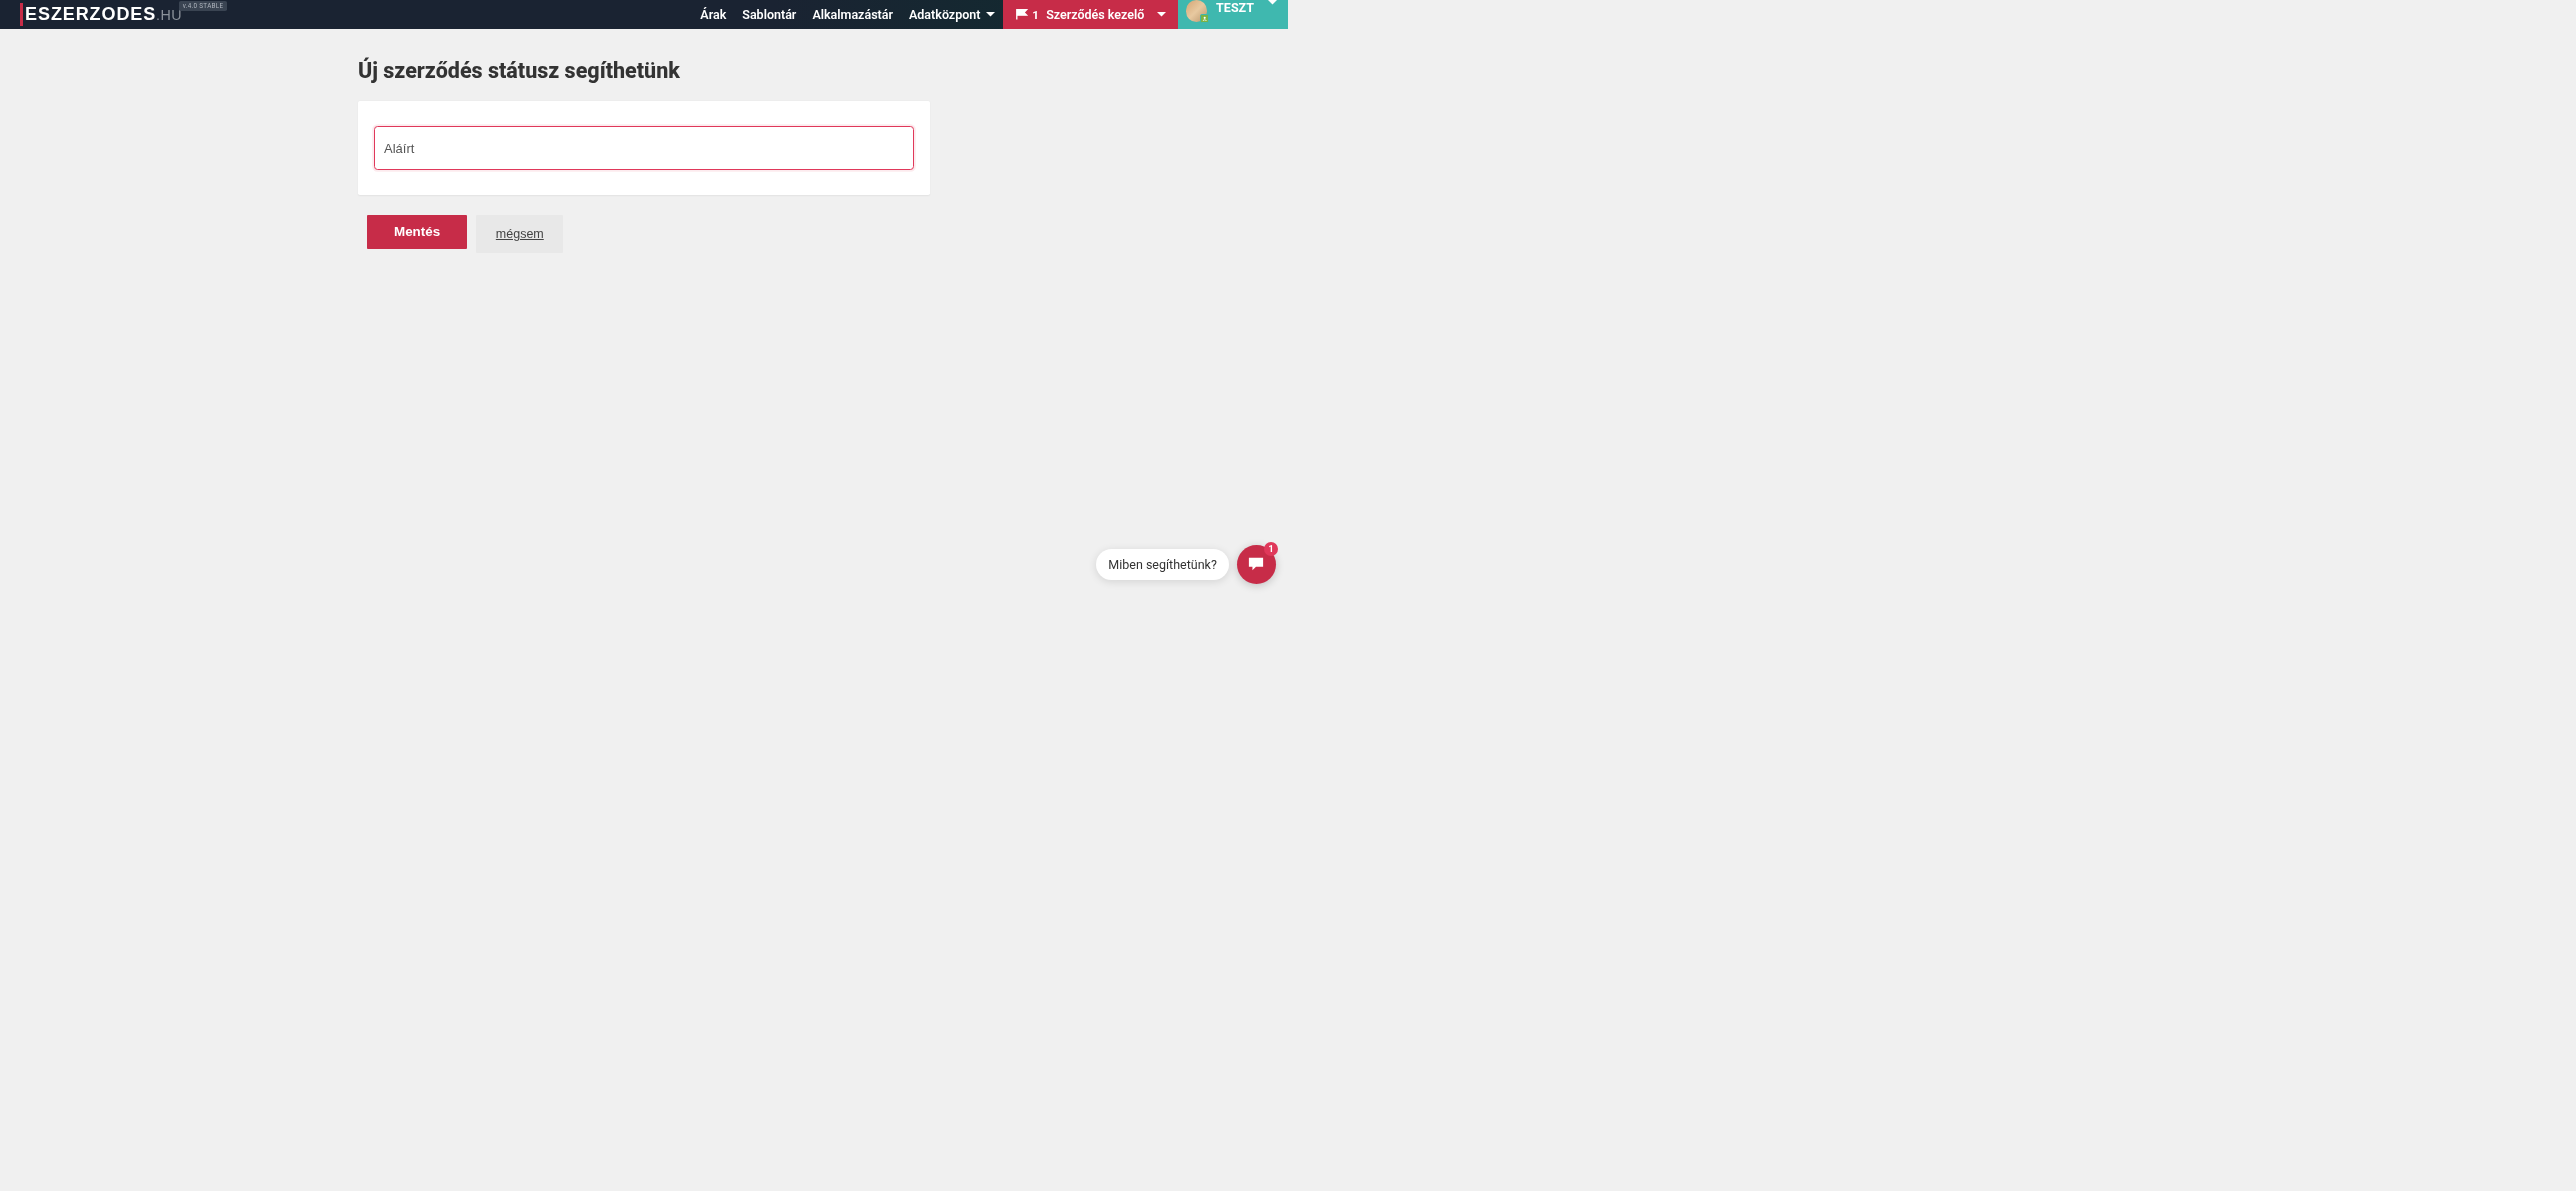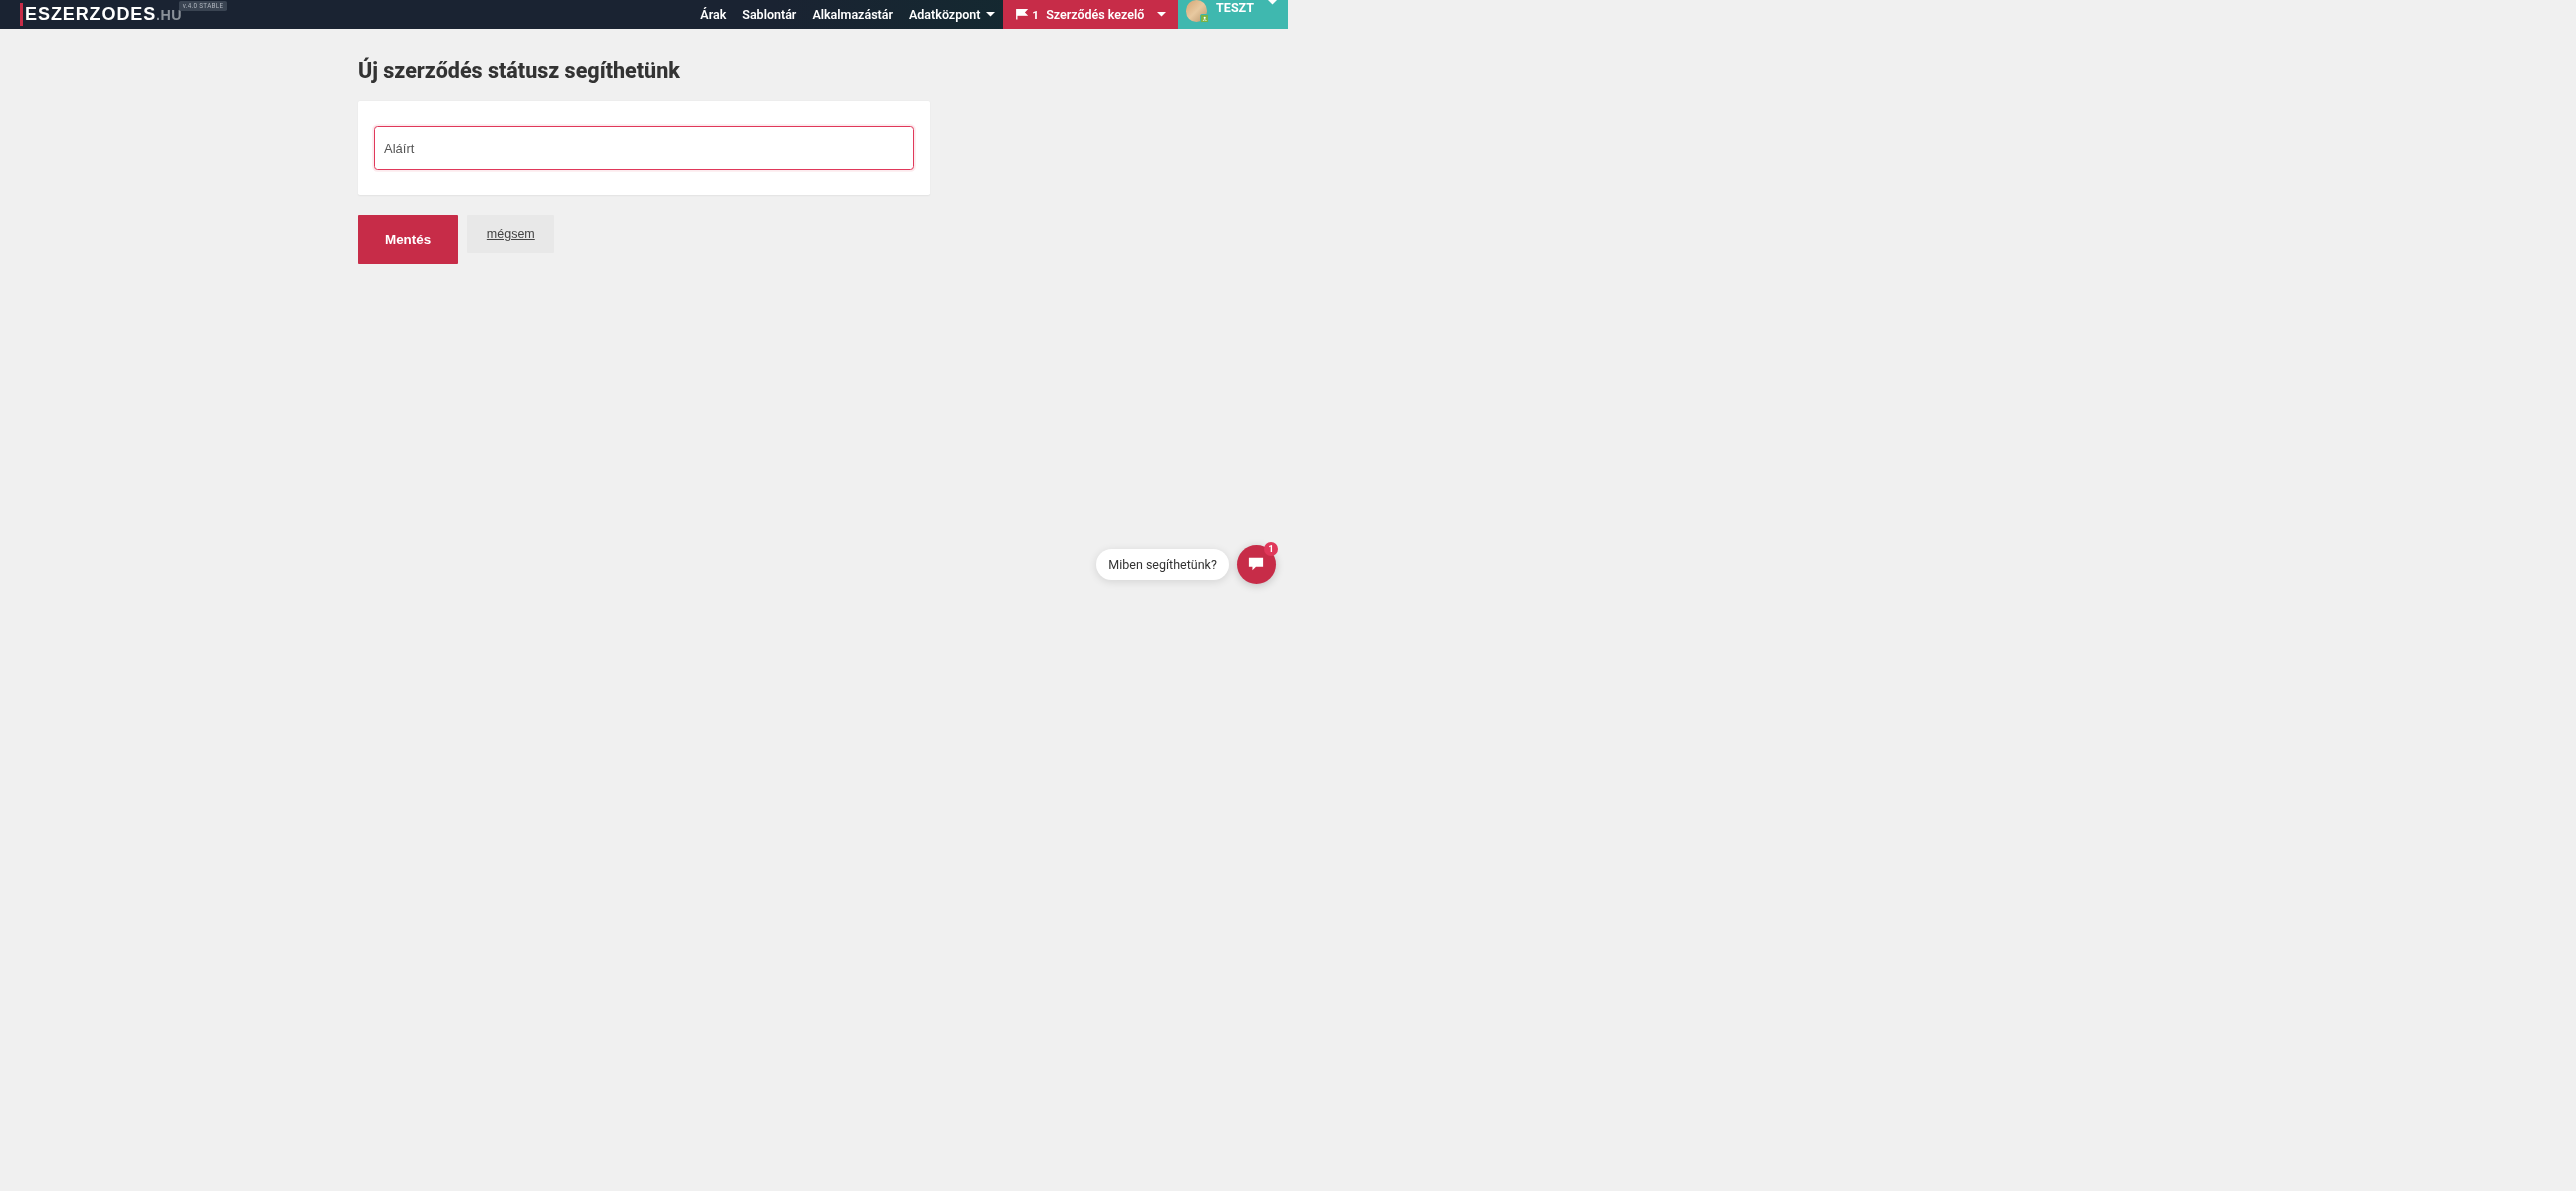--- a/index.html
+++ b/index.html
@@ -38,21 +38,21 @@
       font-family: "Arial Narrow", Arial, sans-serif;
       font-weight: 700;
       color: #fff;
       font-size: 18px;
       letter-spacing: 0.9px;
       font-stretch: condensed;
     }
     
     .brand-suffix {
       font-family: "Arial Narrow", Arial, sans-serif;
-      font-weight: 700;
+      font-weight: 400;
       color: #8a9199;
       font-size: 14.3px;
       letter-spacing: 0.4px;
       text-align: center;
     }
     
     .version-badge {
       position: absolute;
       top: -1.8px;
       right: -45px;
@@ -216,23 +216,24 @@
       margin-top: 19.7px;
     }
     
     .btn-primary {
       background: #c72c48;
       color: #fff;
       border: none;
       font-size: 13.4px;
       font-weight: 700;
       padding: 0 27px;
-      height: 49px;
+      height: 34px;
       cursor: pointer;
       border-radius: 0.9px;
+      margin-left: 9px;
     }
     
     .btn-secondary {
       background: #e8e8e8;
       color: #444;
       border: none;
       font-size: 12.5px;
       font-weight: 400;
       padding: 0 19.7px;
       height: 38px;

